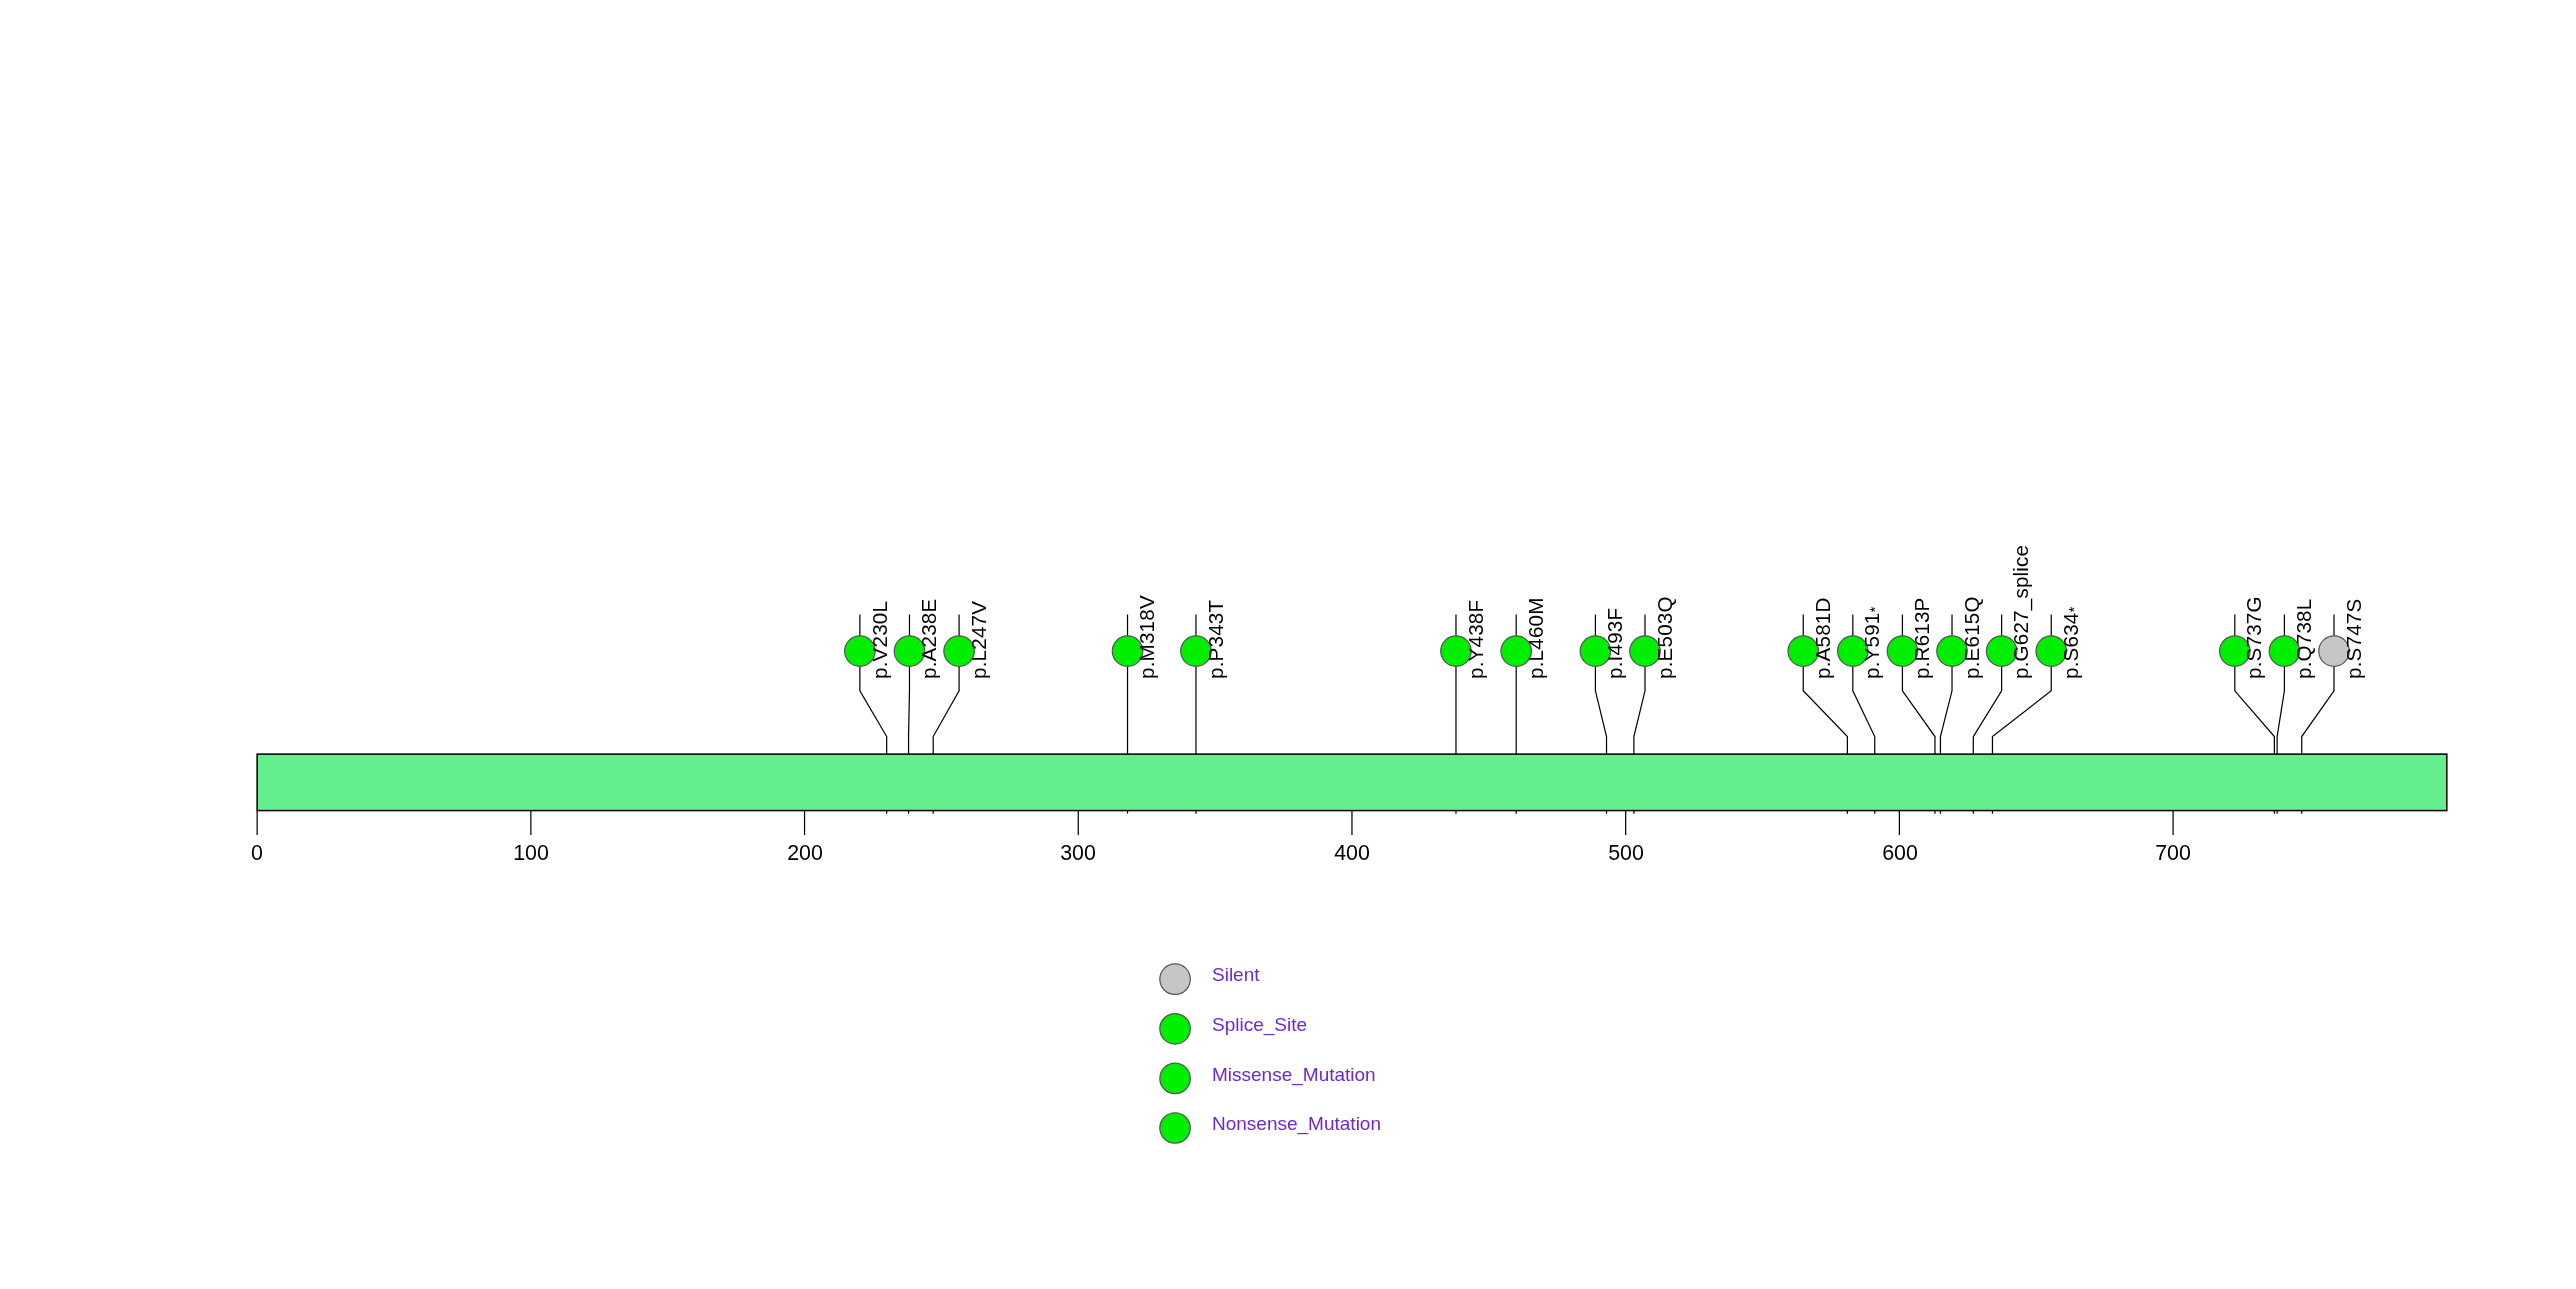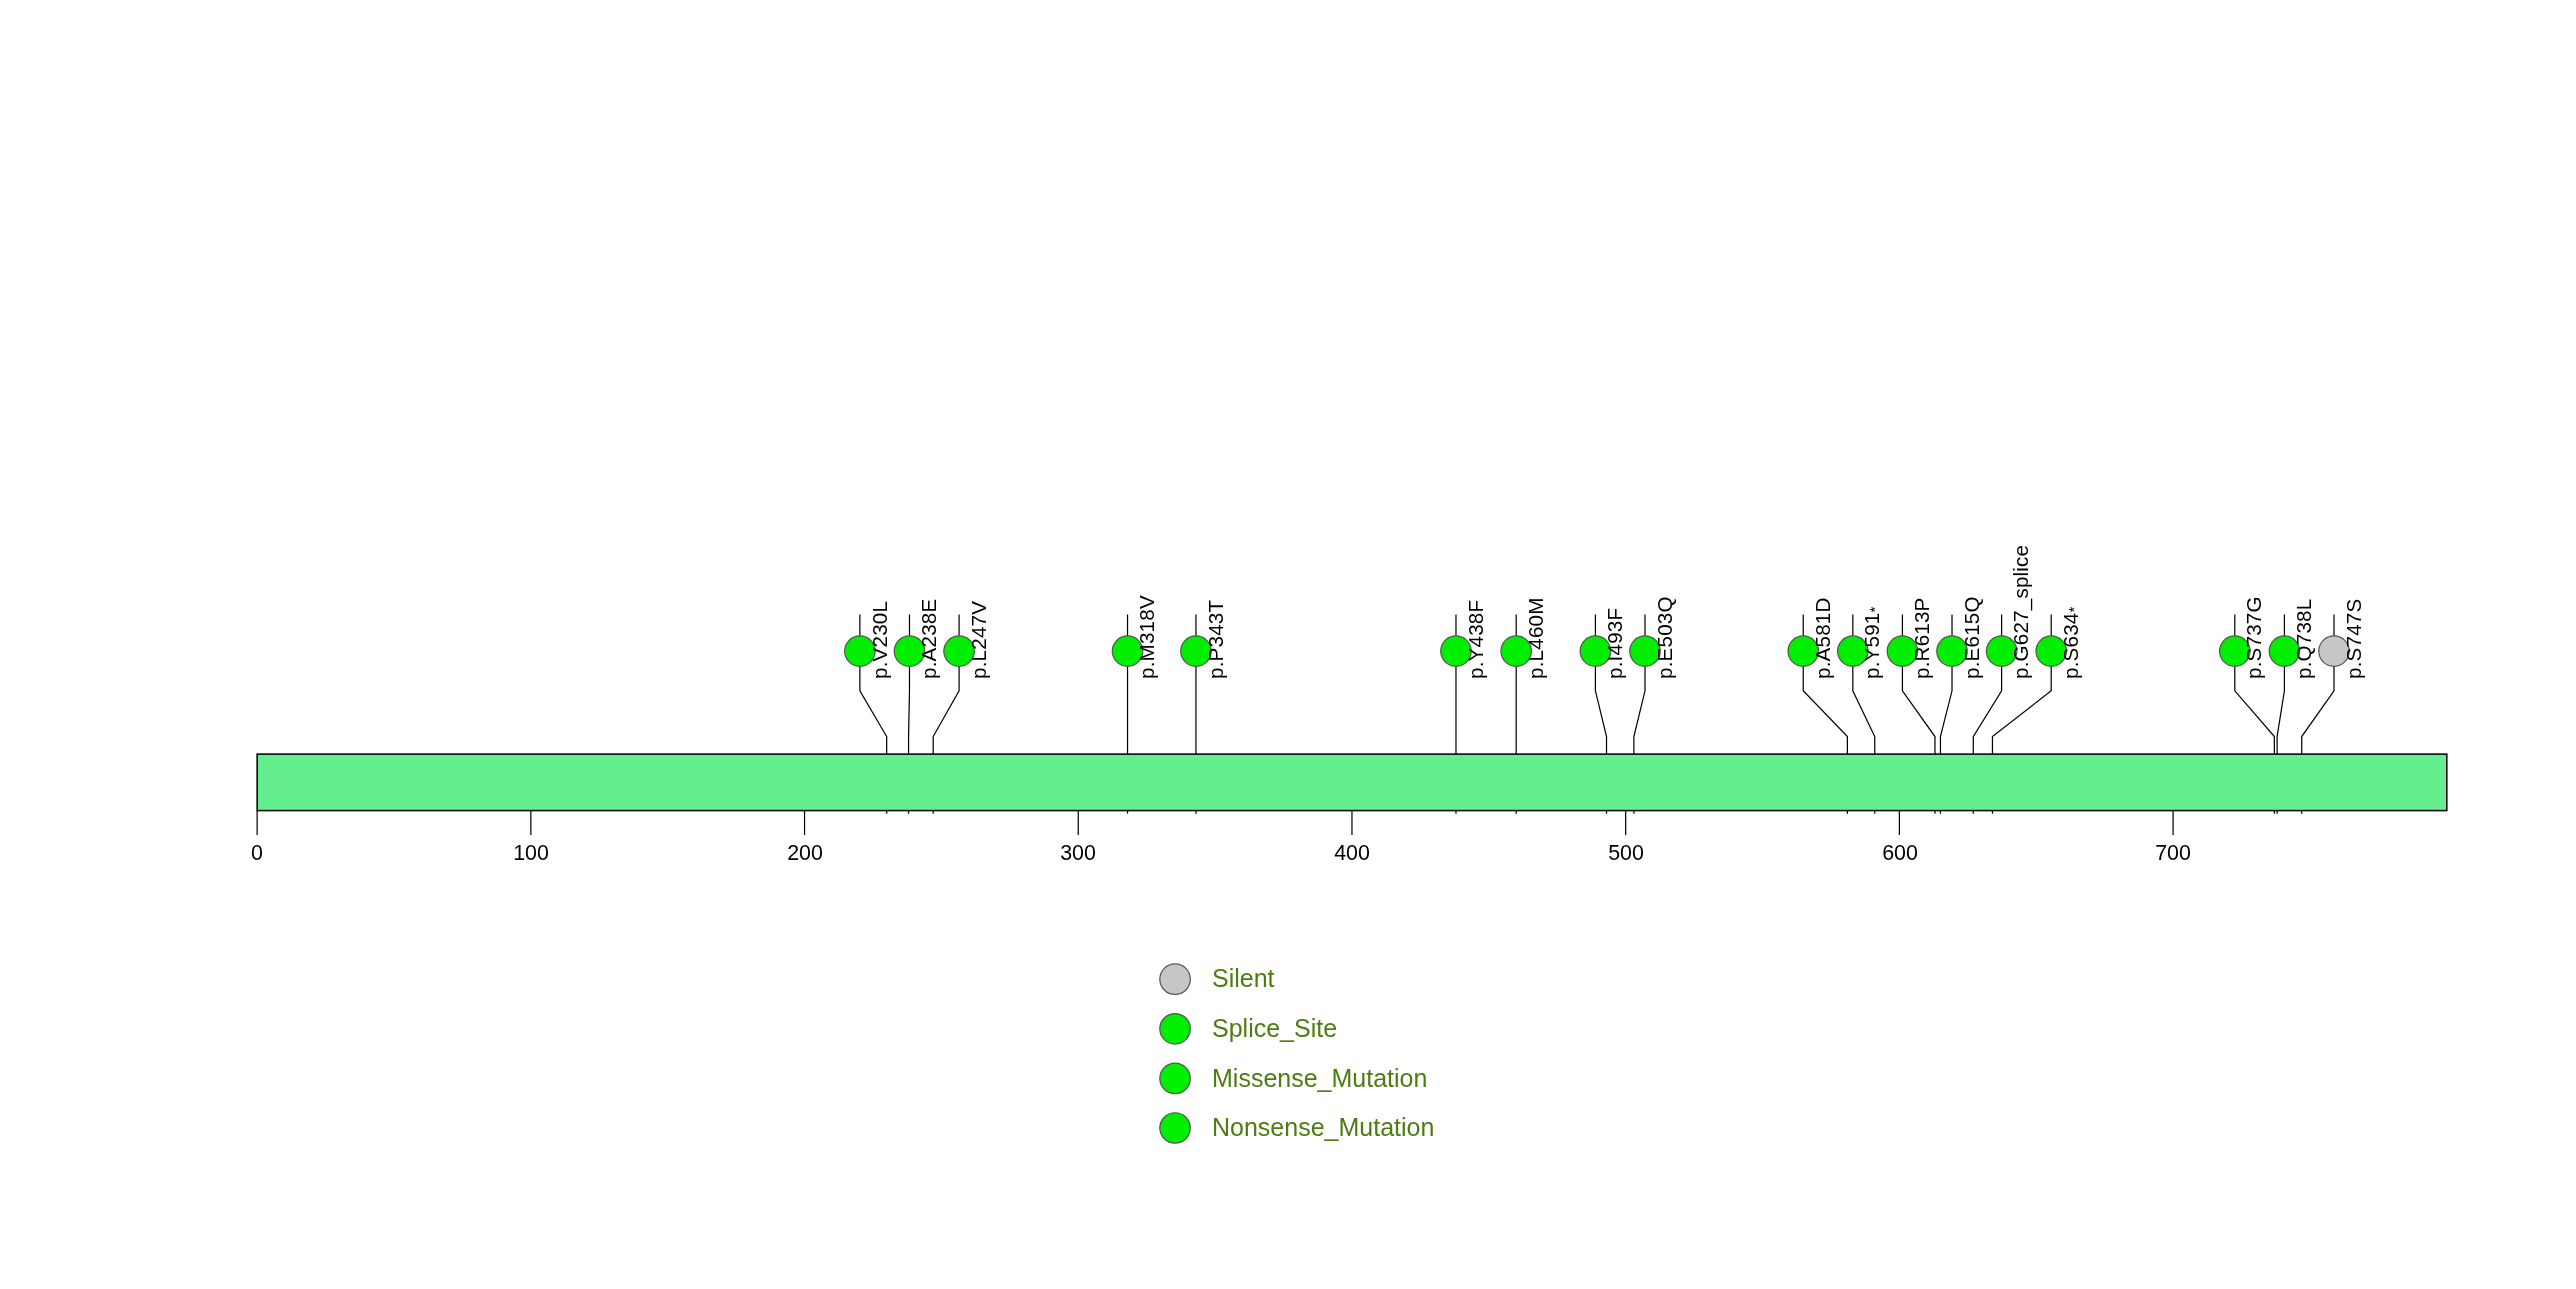--- a/index.html
+++ b/index.html
@@ -11,21 +11,21 @@
       position:absolute;
       transform-origin:0 0;
       transform:rotate(-90deg);
       font-size:20.6px;
       letter-spacing:0.2px;
       color:#000000;
       white-space:nowrap;
   }
   .mutlabel .star{font-size:15.3px;vertical-align:-0.8px;}
   .tick-label{position:absolute;font-size:21.4px;color:#000000;text-align:center;}
-  .legend-label{position:absolute;font-size:25px;color:#4d7c0f;white-space:nowrap;}
+  .legend-label{position:absolute;font-size:19px;color:#6d28d9;white-space:nowrap;}
 </style>
 </head>
 <body>
 
 <div id="plot">
   <svg id="svg" width="2576" height="1290" xmlns="http://www.w3.org/2000/svg" viewBox="0 0 3376 1690">
       <g>
         <path d="M 1126.9254999999998 805 L 1126.9254999999998 905 L 1162.033 965 L 1162.033 1066" fill="none" stroke="#000000" stroke-width="1.6"></path>
         <path d="M 1191.9254999999998 805 L 1191.9254999999998 905 L 1190.7298 965 L 1190.7298 1066" fill="none" stroke="#000000" stroke-width="1.6"></path>
         <path d="M 1256.9254999999998 805 L 1256.9254999999998 905 L 1223.0137 965 L 1223.0137 1066" fill="none" stroke="#000000" stroke-width="1.6"></path>

